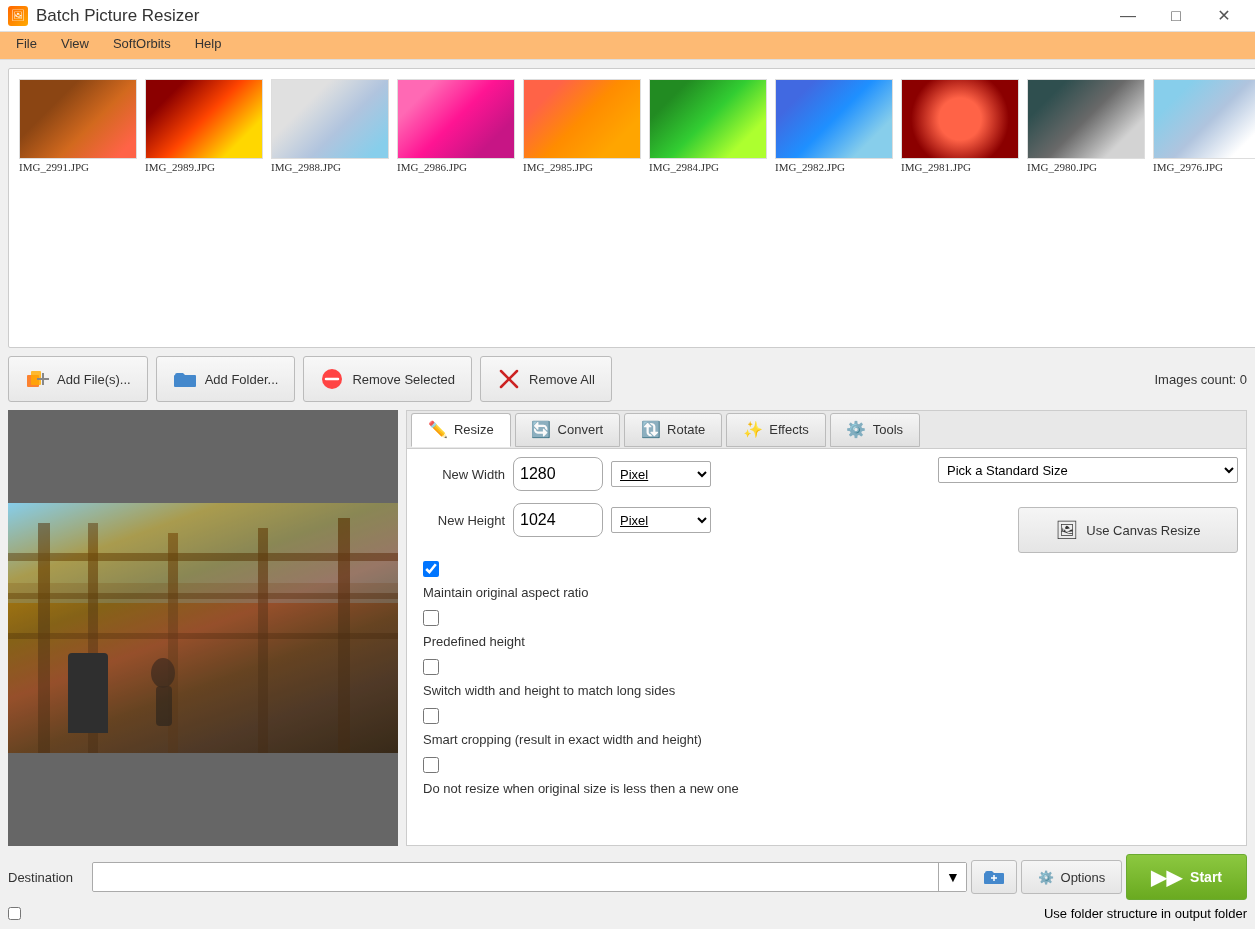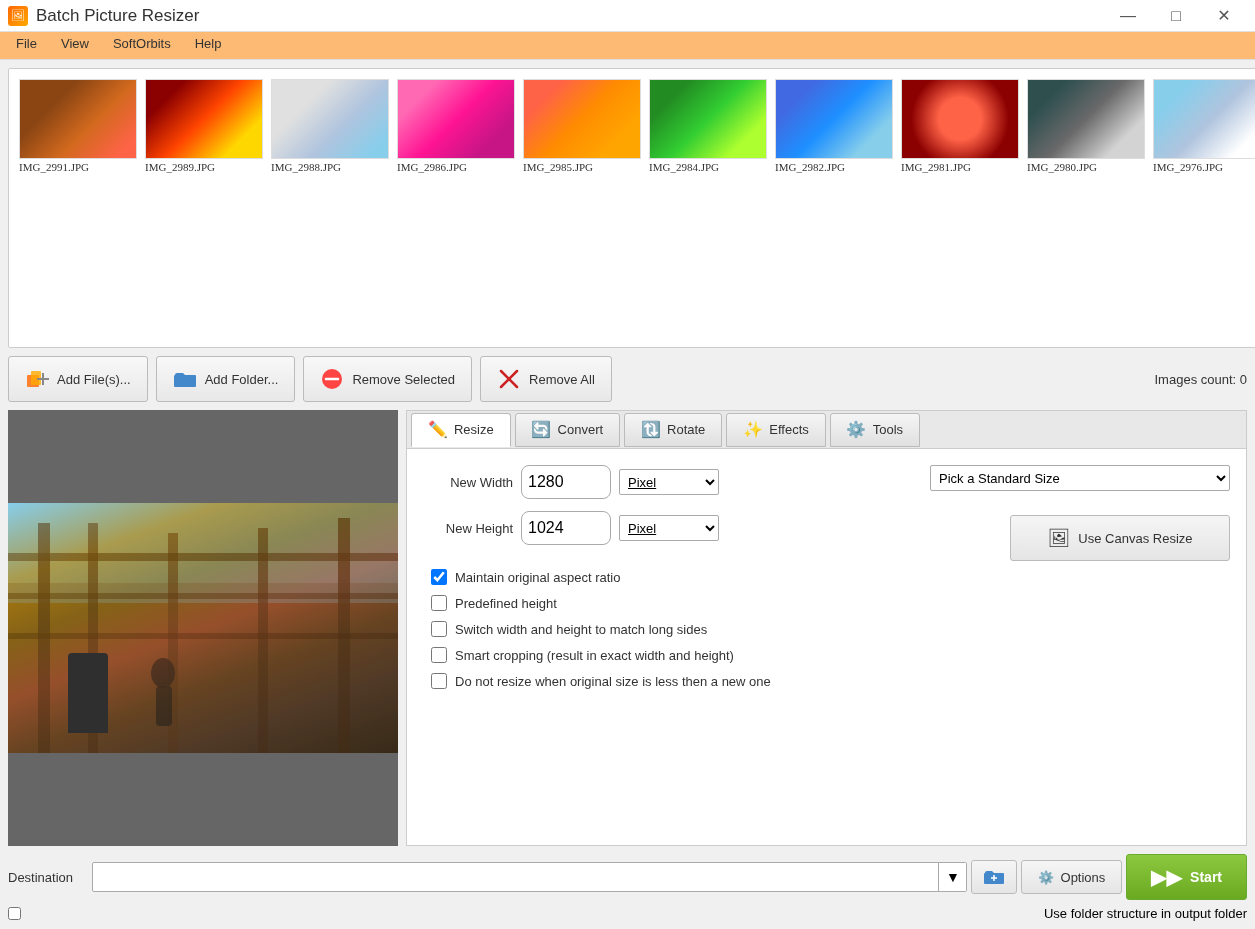--- a/index.html
+++ b/index.html
@@ -253,21 +253,21 @@
 
     .tab-icon {
       font-size: 16px;
     }
 
     
     .tab-content {
       flex: 1;
       background: white;
       border: 1px solid #ccc;
-      padding: 16px;
+      padding: 8px;
       overflow: auto;
     }
 
     .form-row {
       display: flex;
       align-items: center;
       margin-bottom: 12px;
       gap: 8px;
     }
 
@@ -305,24 +305,24 @@
       border-radius: 2px;
       padding: 0 4px;
       font-size: 13px;
       background: white;
       cursor: pointer;
       width: 300px;
     }
 
     .checkbox-row {
       display: flex;
-      align-items: center;
       gap: 8px;
       margin-bottom: 10px;
       padding-left: 8px;
+      flex-direction: column;
     }
     .checkbox-row input[type="checkbox"] {
       width: 16px;
       height: 16px;
       cursor: pointer;
     }
     .checkbox-label {
       color: #333;
       cursor: pointer;
     }

